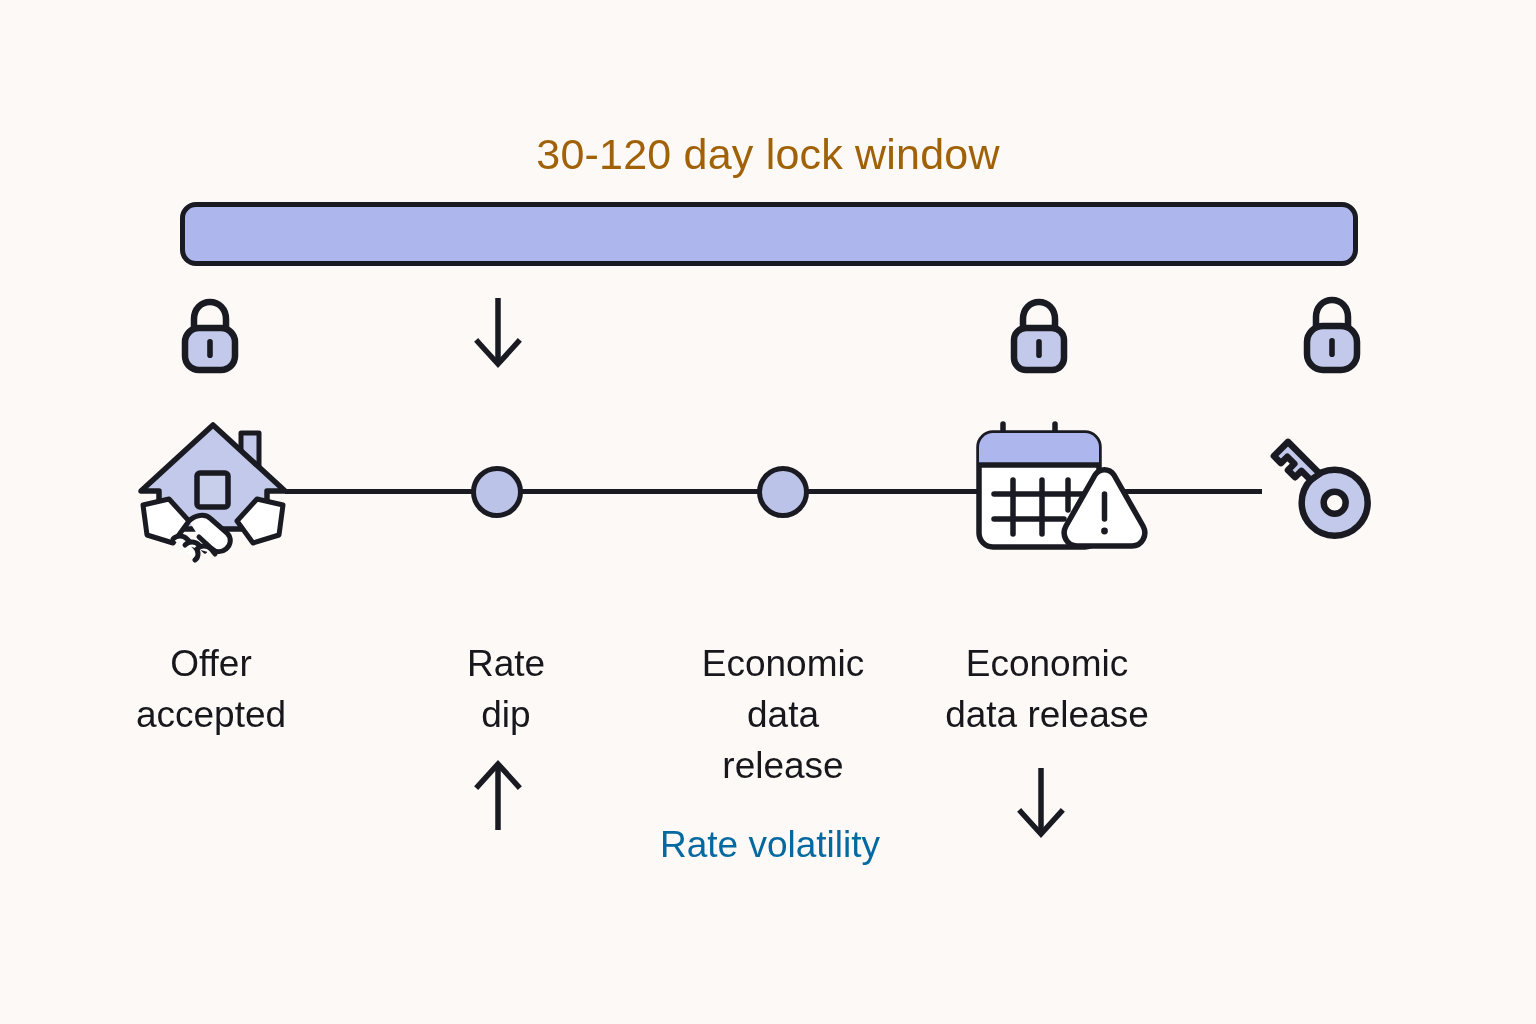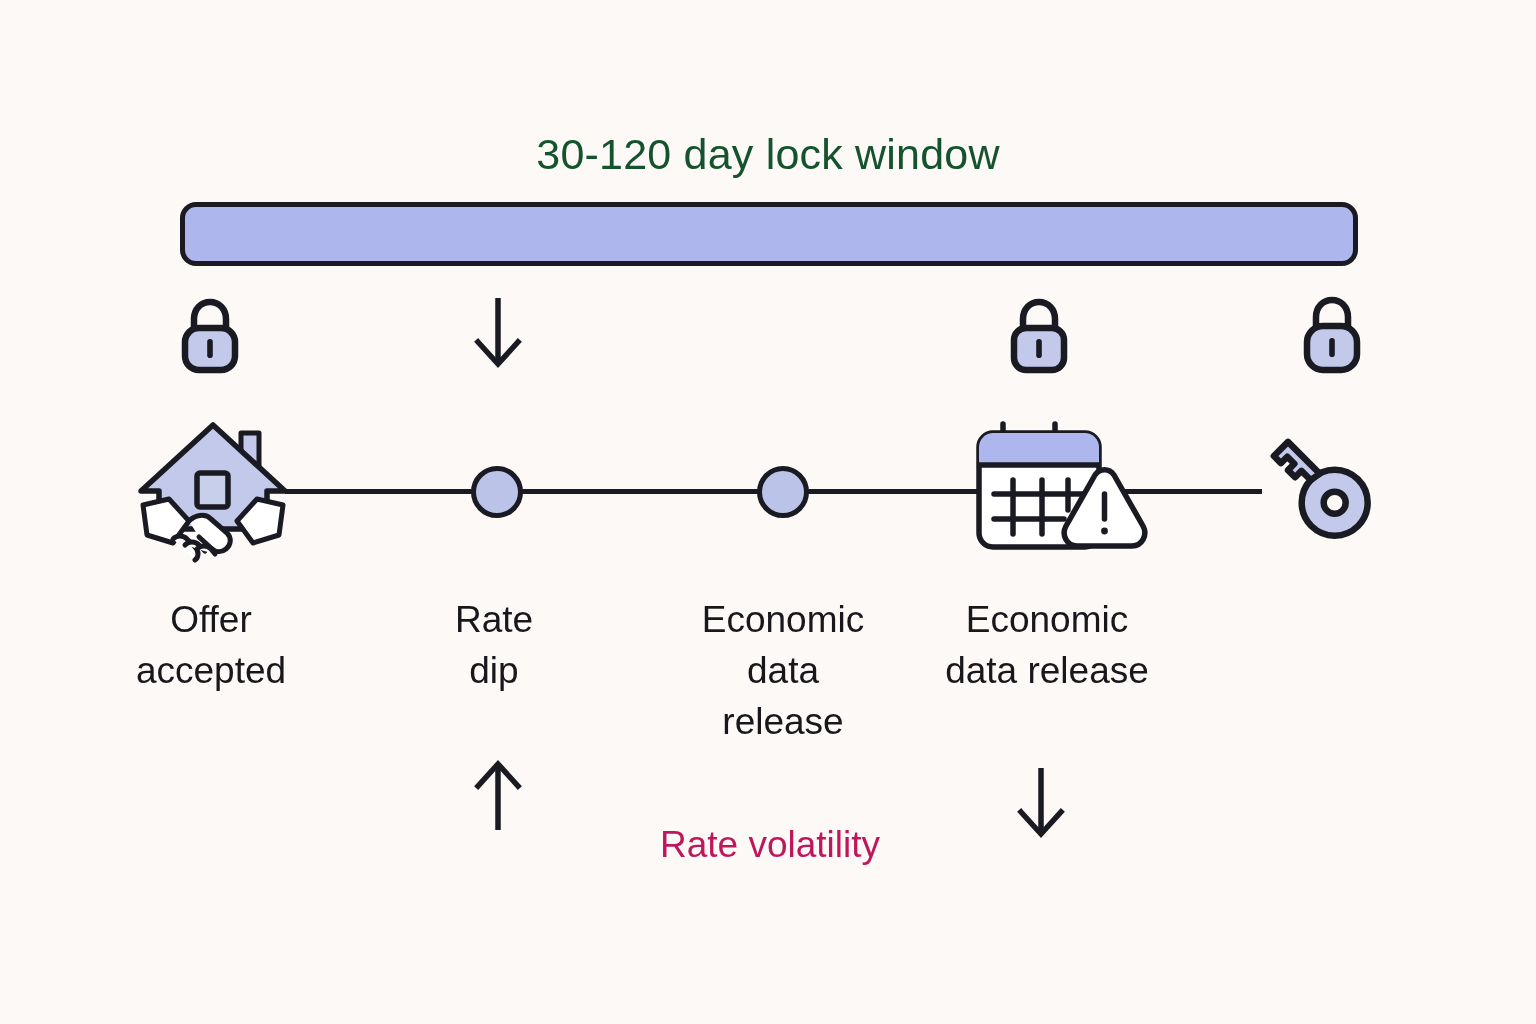--- a/index.html
+++ b/index.html
@@ -25,21 +25,21 @@
 
   
   .window-title {
     position: absolute;
     left: 0;
     top: 130px;
     width: 1536px;
     text-align: center;
     font-size: 43px;
     letter-spacing: 0.2px;
-    color: #14532d;
+    color: #a16207;
     white-space: nowrap;
   }
 
   
   .lock-bar {
     position: absolute;
     left: 180px;
     top: 202px;
     width: 1178px;
     height: 64px;
@@ -75,28 +75,29 @@
   }
 
   
   .node-label {
     position: absolute;
     text-align: center;
     font-size: 37px;
     line-height: 1.38;
     color: #17171c;
     white-space: pre-line;
+    margin-top: 44px;
   }
 
   
   .volatility-caption {
     position: absolute;
     text-align: center;
     font-size: 37px;
-    color: #be185d;
+    color: #0369a1;
     white-space: nowrap;
   }
 
   svg { display: block; overflow: visible; }
 </style>
 </head>
 <body>
 
 <div id="stage">
 
@@ -199,21 +200,21 @@
         <circle cx="90" cy="67" r="11" fill="#fdf9f7" stroke="#1a1a22" stroke-width="6.5"></circle>
 
         <path d="M59 57 H14 V77 H24 V68 H34 V77 H44 V68 H57 Z" fill="#c2c9ea" stroke="#1a1a22" stroke-width="6.5" stroke-linejoin="round"></path>
       </g>
     </svg>
   </div>
 
   <div class="node-label" style="left:61px; top:594px; width:300px;">Offer
 accepted</div>
 
-  <div class="node-label" style="left:374px; top:594px; width:240px;">Rate
+  <div class="node-label" style="left:386px; top:594px; width:240px;">Rate
 dip</div>
 
   <div class="node-label" style="left:653px; top:594px; width:260px;">Economic
 data
 release</div>
 
   <div class="node-label" style="left:887px; top:594px; width:320px;">Economic
 data release</div>
 
 

